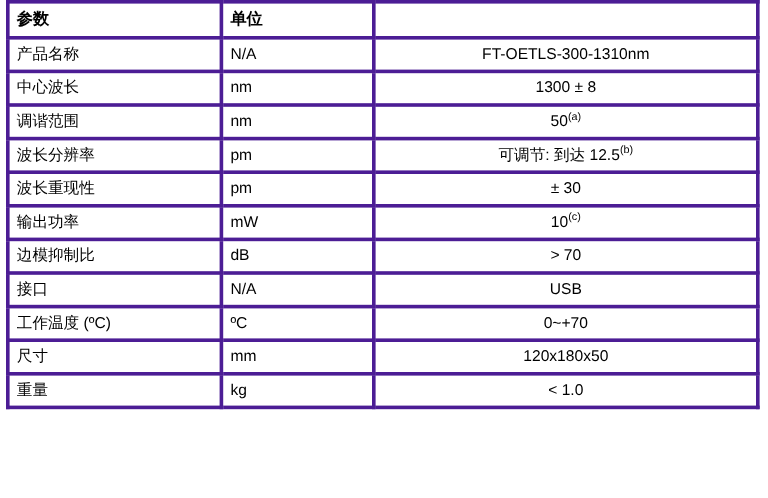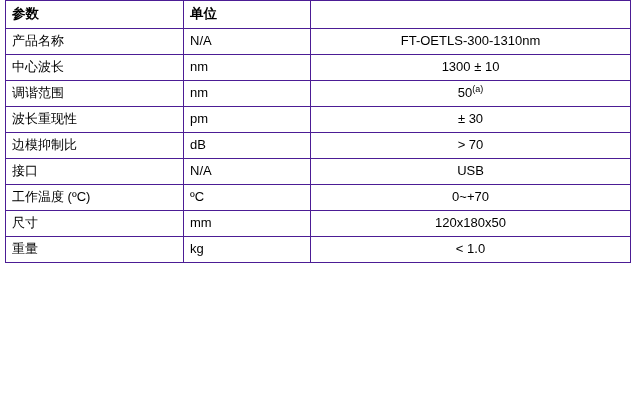--- a/index.html
+++ b/index.html
@@ -24,21 +24,21 @@
     border-collapse: collapse;
     width: 625px;
     margin: 0 0 0 5px;
     table-layout: fixed;
   }
   table.spec col.c0 { width: 178px; }
   table.spec col.c1 { width: 127px; }
   table.spec col.c2 { width: 320px; }
 
   table.spec th, table.spec td {
-    border: 1px solid #4c1d95;
+    border: 3px solid #4c1d95;
     font-size: 13px;
     line-height: 1.1;
     padding: 3px 6px;
     height: 19px;
     vertical-align: middle;
   }
   table.spec thead th {
     font-weight: bold;
     font-size: 13.5px;
     padding: 4px 6px;
@@ -73,31 +73,41 @@
     </thead>
     <tbody>
       <tr>
         <td class="col-param">产品名称</td>
         <td class="col-unit">N/A</td>
         <td class="col-value"><span>FT-OETLS-300-1310nm</span><sup class="note"></sup></td>
       </tr>
       <tr>
         <td class="col-param">中心波长</td>
         <td class="col-unit">nm</td>
-        <td class="col-value"><span>1300 ± 10</span><sup class="note"></sup></td>
+        <td class="col-value"><span>1300 ± 8</span><sup class="note"></sup></td>
       </tr>
       <tr>
         <td class="col-param">调谐范围</td>
         <td class="col-unit">nm</td>
         <td class="col-value"><span>50</span><sup class="note">(a)</sup></td>
       </tr>
       <tr>
+        <td class="col-param">波长分辨率</td>
+        <td class="col-unit">pm</td>
+        <td class="col-value"><span>可调节: 到达 12.5</span><sup class="note">(b)</sup></td>
+      </tr>
+      <tr>
         <td class="col-param">波长重现性</td>
         <td class="col-unit">pm</td>
         <td class="col-value"><span>± 30</span><sup class="note"></sup></td>
+      </tr>
+      <tr>
+        <td class="col-param">输出功率</td>
+        <td class="col-unit">mW</td>
+        <td class="col-value"><span>10</span><sup class="note">(c)</sup></td>
       </tr>
       <tr>
         <td class="col-param">边模抑制比</td>
         <td class="col-unit">dB</td>
         <td class="col-value"><span>&gt; 70</span><sup class="note"></sup></td>
       </tr>
       <tr>
         <td class="col-param">接口</td>
         <td class="col-unit">N/A</td>
         <td class="col-value"><span>USB</span><sup class="note"></sup></td>

